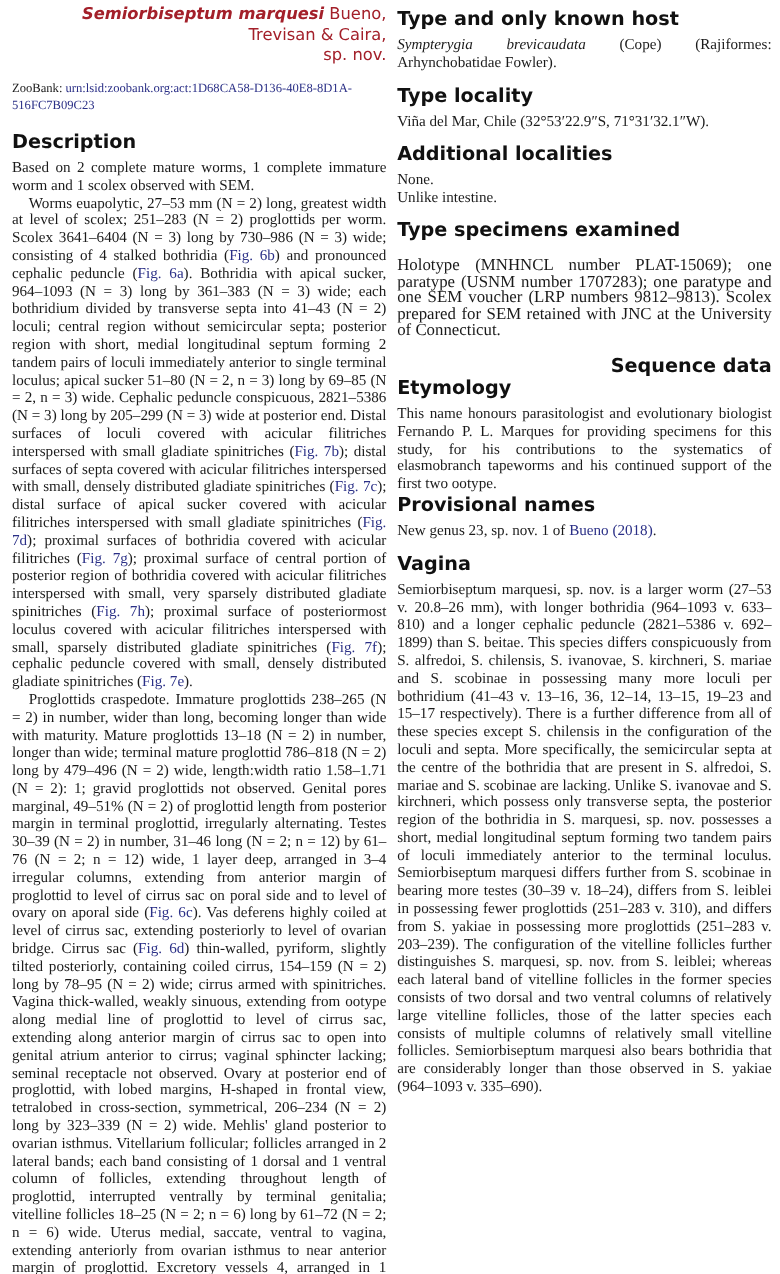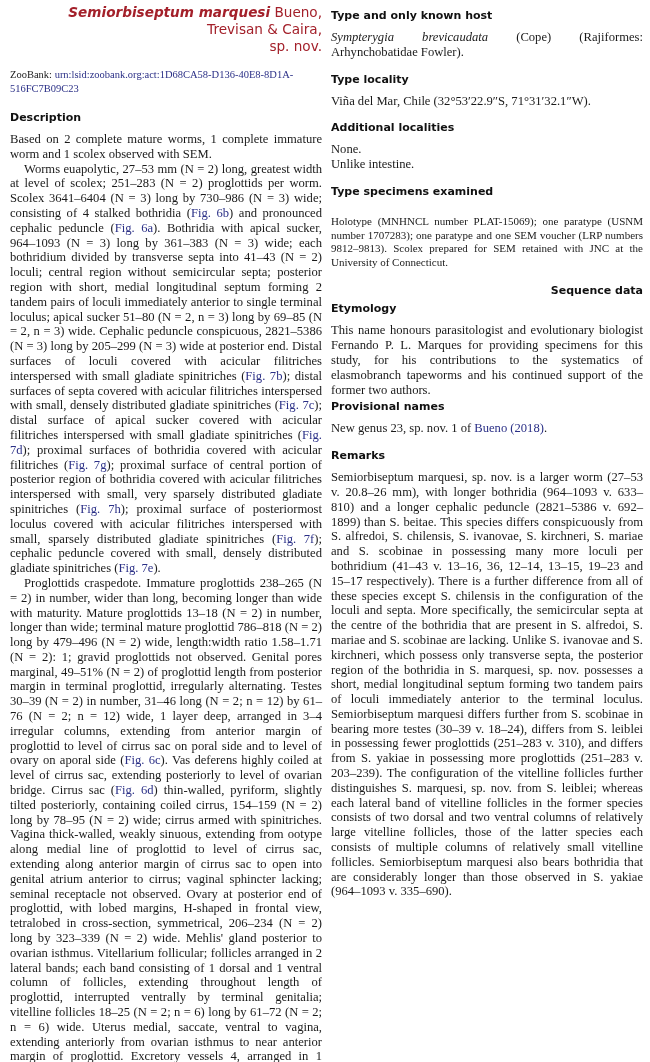--- a/index.html
+++ b/index.html
@@ -6,25 +6,25 @@
   body { width:650px; height:1062px; overflow:hidden; position:relative;
          font-family:"Liberation Serif", "DejaVu Serif", serif; color:#1a1a1a; }
   .col { position:absolute; top:0; }
   .left { left:10px; width:312px; }
   .right { left:331px; width:312px; }
   .title { text-align:right; font-family:"DejaVu Sans", sans-serif; font-size:13.6px; line-height:17px; color:#a3202a; margin-top:4px; }
   .title b { font-style:italic; font-weight:bold; }
   .figref { text-align:center; font-size:12.5px; color:#2a2f86; margin-top:16px; }
   .zoobank { font-size:10.5px; line-height:13.5px; margin-top:13px; }
   .zoobank a { color:#2a2f86; text-decoration:none; }
-  h3 { font-family:"DejaVu Sans", sans-serif; font-size:11px; font-weight:bold; margin:0; color:#111; line-height:16px; }
+  h3 { font-family:"DejaVu Sans", sans-serif; font-size:16px; font-weight:bold; margin:0; color:#111; line-height:16px; }
   p { margin:0; font-size:12.6px; line-height:14.8px; text-align:justify; }
   .indent { text-indent:14px; }
   .link { color:#2a2f86; }
-  .small p { font-size:11px; line-height:13.6px;margin-top:15px; }
+  .small p { font-size:14px; line-height:13.6px;margin-top:15px; }
   i { font-style:italic; }
 </style>
 </head>
 <body>
 
 <div class="col left">
   <div class="title">
     <b>Semiorbiseptum marquesi</b>
     <span>Bueno, Trevisan &amp; Caira,</span><br>
     <span>sp. nov.</span>
@@ -53,20 +53,20 @@
   <p>Unlike intestine.</p>
 
   <h3 style="margin-top:12px;margin-bottom:6px;">Type specimens examined</h3>
   <div class="small">
       <p>Holotype (MNHNCL number PLAT-15069); one paratype (USNM number 1707283); one paratype and one SEM voucher (LRP numbers 9812–9813). Scolex prepared for SEM retained with JNC at the University of Connecticut.</p>
     </div>
 
   <h3 style="margin-top:14px;margin-bottom:2px;text-align:right;">Sequence data</h3>
 
   <h3 style="margin-top:2px;margin-bottom:6px;">Etymology</h3>
-  <p>This name honours parasitologist and evolutionary biologist Fernando P. L. Marques for providing specimens for this study, for his contributions to the systematics of elasmobranch tapeworms and his continued support of the former two authors.</p>
+  <p>This name honours parasitologist and evolutionary biologist Fernando P. L. Marques for providing specimens for this study, for his contributions to the systematics of elasmobranch tapeworms and his continued support of the first two ootype.</p>
 
   <h3 style="margin-top:2px;margin-bottom:6px;">Provisional names</h3>
   <p><span>New genus 23, sp. nov. 1 of </span><span class="link">Bueno (2018)</span><span>.</span></p>
 
-  <h3 style="margin-top:12px;margin-bottom:6px;">Remarks</h3>
+  <h3 style="margin-top:12px;margin-bottom:6px;">Vagina</h3>
   <p>Semiorbiseptum marquesi, sp. nov. is a larger worm (27–53 v. 20.8–26 mm), with longer bothridia (964–1093 v. 633–810) and a longer cephalic peduncle (2821–5386 v. 692–1899) than S. beitae. This species differs conspicuously from S. alfredoi, S. chilensis, S. ivanovae, S. kirchneri, S. mariae and S. scobinae in possessing many more loculi per bothridium (41–43 v. 13–16, 36, 12–14, 13–15, 19–23 and 15–17 respectively). There is a further difference from all of these species except S. chilensis in the configuration of the loculi and septa. More specifically, the semicircular septa at the centre of the bothridia that are present in S. alfredoi, S. mariae and S. scobinae are lacking. Unlike S. ivanovae and S. kirchneri, which possess only transverse septa, the posterior region of the bothridia in S. marquesi, sp. nov. possesses a short, medial longitudinal septum forming two tandem pairs of loculi immediately anterior to the terminal loculus. Semiorbiseptum marquesi differs further from S. scobinae in bearing more testes (30–39 v. 18–24), differs from S. leiblei in possessing fewer proglottids (251–283 v. 310), and differs from S. yakiae in possessing more proglottids (251–283 v. 203–239). The configuration of the vitelline follicles further distinguishes S. marquesi, sp. nov. from S. leiblei; whereas each lateral band of vitelline follicles in the former species consists of two dorsal and two ventral columns of relatively large vitelline follicles, those of the latter species each consists of multiple columns of relatively small vitelline follicles. Semiorbiseptum marquesi also bears bothridia that are considerably longer than those observed in S. yakiae (964–1093 v. 335–690).</p>
 </div>
 
 </body></html>

